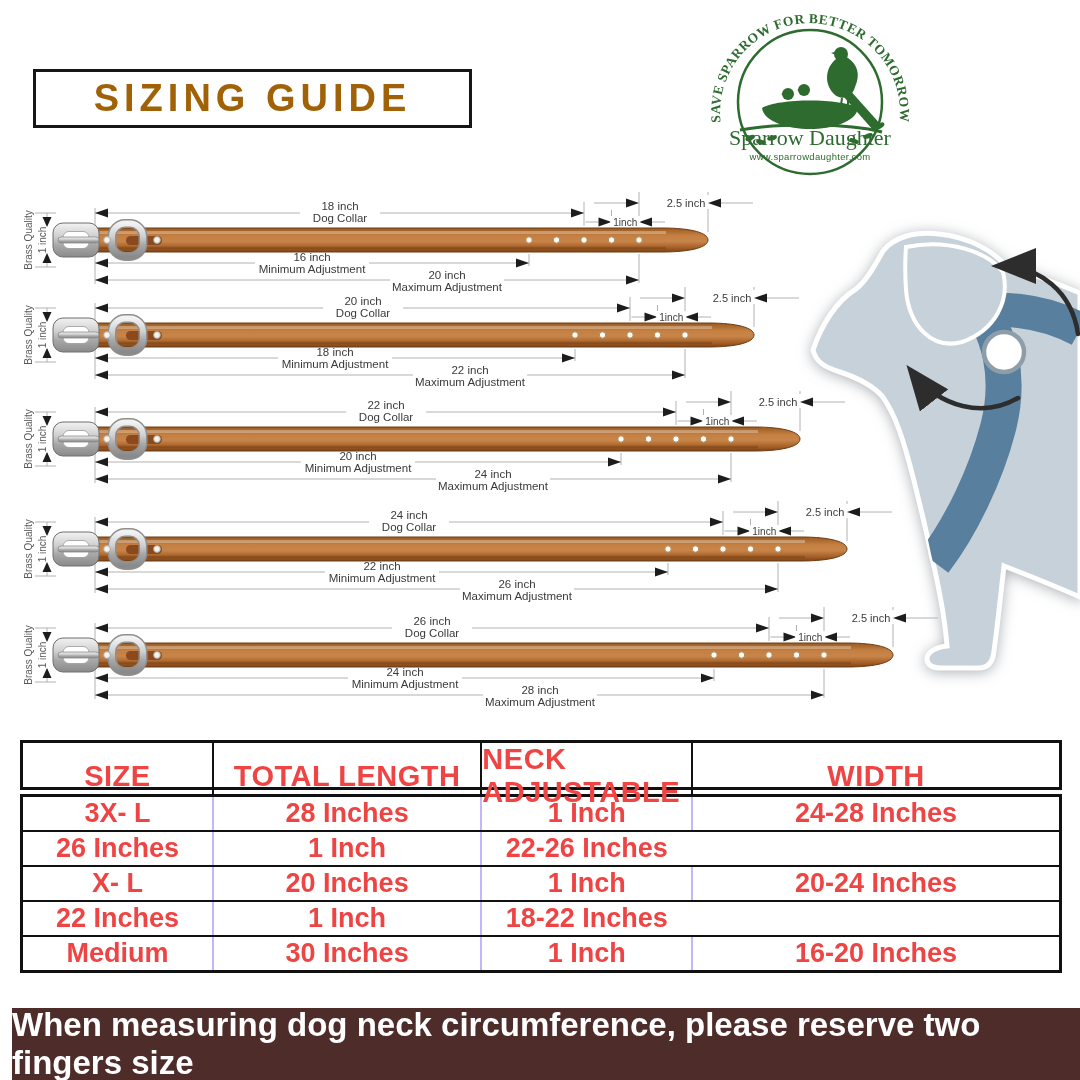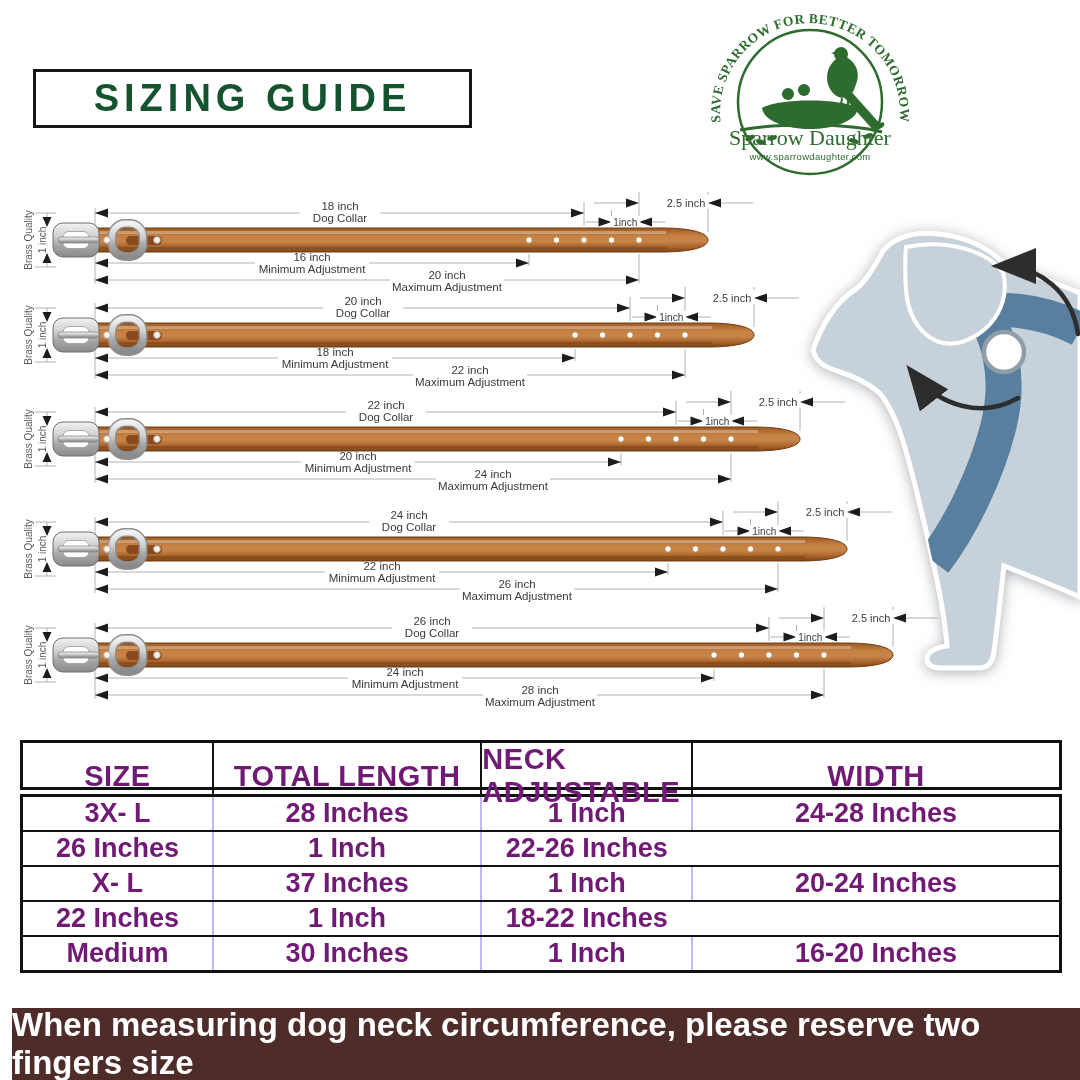--- a/index.html
+++ b/index.html
@@ -1,32 +1,32 @@
 <!DOCTYPE html>
 <html style="--green: #2e6b2f; --banner: #4e2c29; --harness: #587f9d; --dogbody: #c7d1d9;"><head>
 <meta charset="utf-8">
 <style>
   html,body{margin:0;padding:0;background:#fff;}
   .canvas{position:relative;width:1080px;height:1080px;background:#fff;overflow:hidden;
           font-family:"Liberation Sans",sans-serif;}
 
   .title-box{position:absolute;left:33px;top:69px;width:433px;height:53px;
              border:3.5px solid #161616;display:flex;align-items:center;justify-content:center;}
-  .title-box span{font-size:38px;font-weight:700;letter-spacing:5px;color:#14532d;}
+  .title-box span{font-size:38px;font-weight:700;letter-spacing:5px;color:#a16207;}
 
   .logo{position:absolute;left:698px;top:2px;width:224px;height:190px;}
   .arc-text{font-family:"Liberation Serif",serif;font-size:13.5px;font-weight:700;
             fill:var(--green);letter-spacing:.5px;}
   .brand{font-family:"Liberation Serif",serif;font-size:22px;fill:var(--green);text-anchor:middle;}
   .url{font-size:9.5px;fill:var(--green);text-anchor:middle;letter-spacing:.3px;}
 
   .dog{position:absolute;left:780px;top:195px;width:300px;height:530px;}
   .collars{position:absolute;left:0;top:0;width:1080px;height:740px;}
 
-  .size-table{position:absolute;left:20px;top:740px;width:1042px;color:#701a75;}
+  .size-table{position:absolute;left:20px;top:740px;width:1042px;color:#ef4444;}
   .t-head{border:3px solid #111;display:grid;grid-template-columns:190fr 270fr 212fr 370fr;height:44px;}
   .th{display:flex;align-items:center;justify-content:center;border-left:2px solid #111;
       font-size:29px;font-weight:700;letter-spacing:.5px;}
   .th:first-child{border-left:none;}
   .t-body{border:3px solid #111;margin-top:4px;}
   .tr{display:grid;grid-template-columns:190fr 270fr 212fr 370fr;height:33px;border-top:2px solid #111;}
   .tr:first-child{border-top:none;}
   .td{display:flex;align-items:center;justify-content:center;border-left:2px solid #c4b5fd;
       font-size:27px;font-weight:700;}
   .td:first-child{border-left:none;}
@@ -454,21 +454,21 @@
           <div class="td">1 Inch</div>
           <div class="td">24-28 Inches</div>
         </div>
         <div class="tr">
           <div class="td">26 Inches</div>
           <div class="td">1 Inch</div>
           <div class="td">22-26 Inches</div>
         </div>
         <div class="tr">
           <div class="td">X- L</div>
-          <div class="td">37 Inches</div>
+          <div class="td">20 Inches</div>
           <div class="td">1 Inch</div>
           <div class="td">20-24 Inches</div>
         </div>
         <div class="tr">
           <div class="td">22 Inches</div>
           <div class="td">1 Inch</div>
           <div class="td">18-22 Inches</div>
         </div>
         <div class="tr">
           <div class="td">Medium</div>

